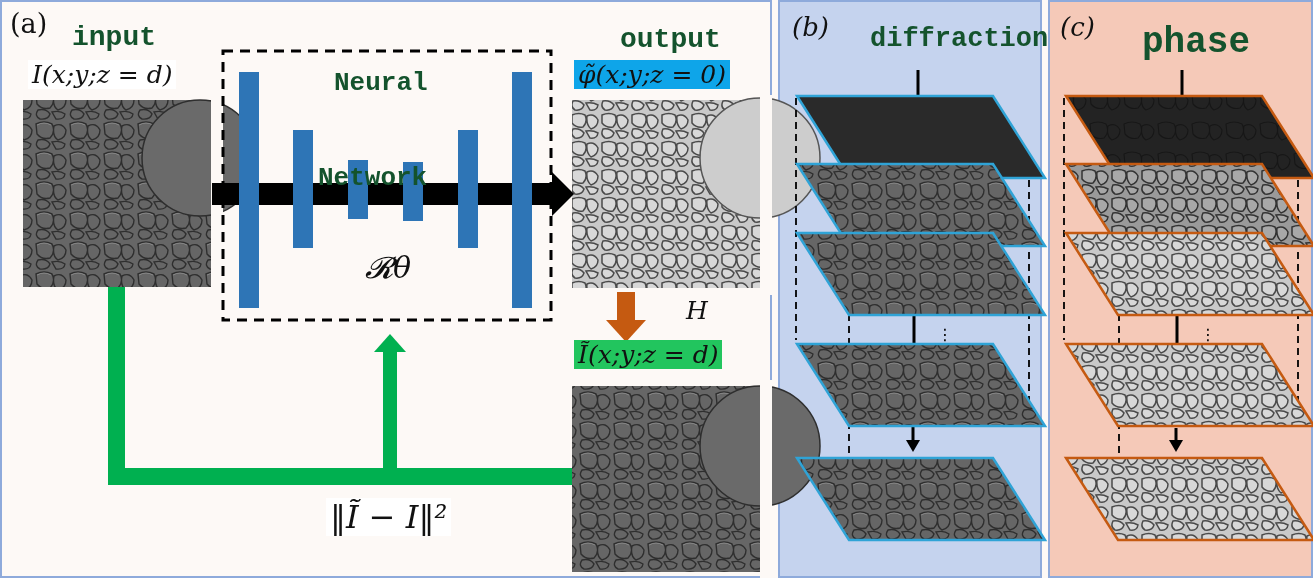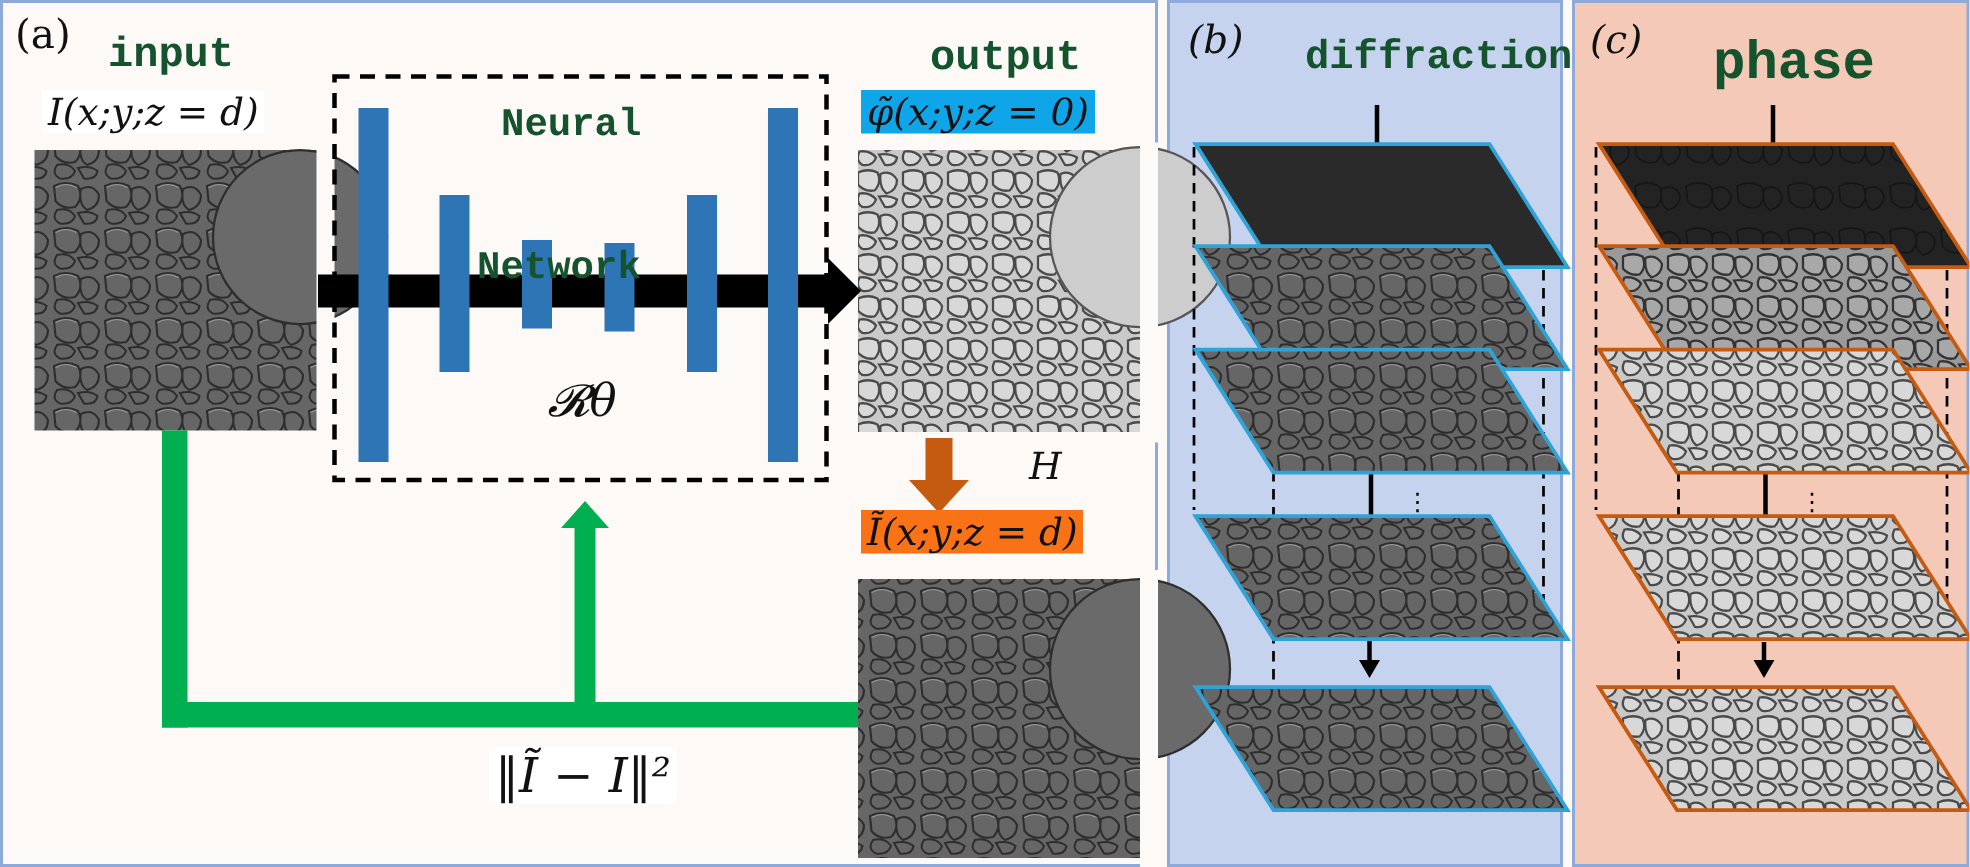--- a/index.html
+++ b/index.html
@@ -133,20 +133,20 @@
 <div class="lbl math" style="left:28px;top:60px;font-size:25px;background:#fff;padding:0 4px;">I(x;y;z = d)</div>
 
 <div class="lbl bold" style="left:620px;top:24px;font-size:28px;">output</div>
 <div class="lbl math" style="left:574px;top:60px;font-size:25px;background:#0ea5e9;padding:0 4px;">φ̃(x;y;z = 0)</div>
 
 <div class="lbl bold" style="left:334px;top:68px;font-size:26px;">Neural</div>
 <div class="lbl bold" style="left:318px;top:116px;font-size:26px;margin-top:47px;">Network</div>
 <div class="lbl math" style="left:365px;top:250px;font-size:30px;">𝓡θ</div>
 
 <div class="lbl math" style="left:686px;top:296px;font-size:25px;">H</div>
-<div class="lbl math" style="left:574px;top:340px;font-size:25px;background:#f97316;padding:0 4px;">Ĩ(x;y;z = d)</div>
+<div class="lbl math" style="left:574px;top:340px;font-size:25px;background:#22c55e;padding:0 4px;">Ĩ(x;y;z = d)</div>
 <div class="lbl math" style="left:326px;top:498px;font-size:32px;background:#fff;padding:0 4px;">‖Ĩ − I‖²</div>
 
 <div class="lbl math" style="left:792px;top:12px;font-size:26px;">(b)</div>
 <div class="lbl bold" style="left:842px;top:24px;font-size:27px;margin-left:28px;">diffraction</div>
 
 <div class="lbl math" style="left:1060px;top:12px;font-size:26px;">(c)</div>
 <div class="lbl bold" style="left:1142px;top:22px;font-size:36px;">phase</div>
 
 </body></html>

